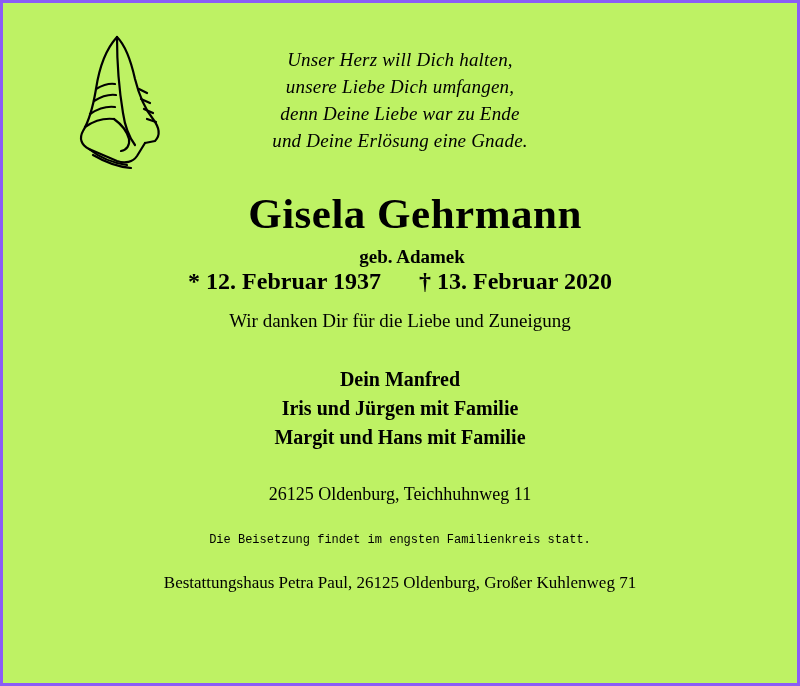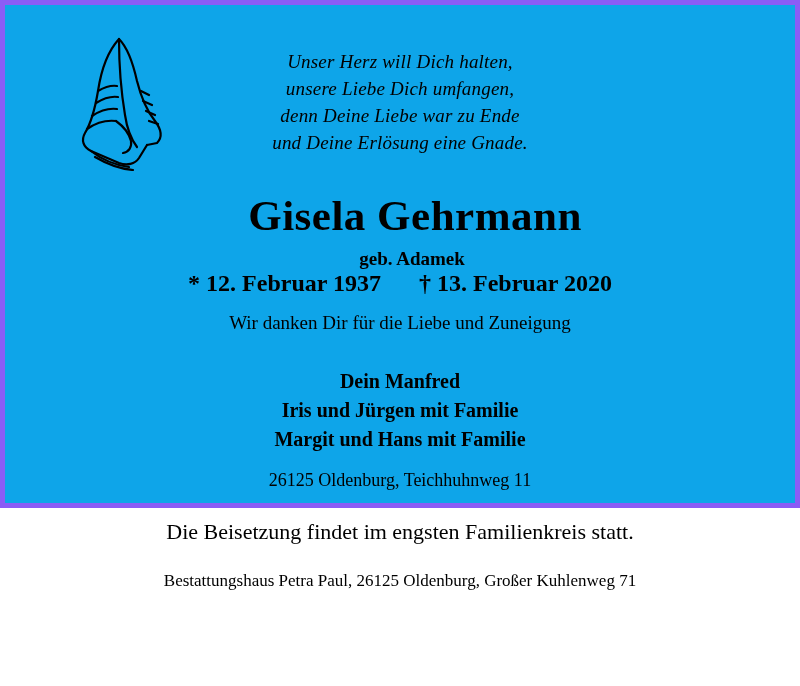--- a/index.html
+++ b/index.html
@@ -10,24 +10,24 @@
   body {
     width: 800px;
     height: 686px;
     font-family: "Liberation Serif", serif;
     color: #000000;
     overflow: hidden;
   }
   .obituary {
     position: relative;
     width: 800px;
-    height: 508px;
+    height: 686px;
     box-sizing: border-box;
-    border: 5px solid #8b5cf6;
-    background: #0ea5e9;
+    border: 3px solid #8b5cf6;
+    background: #bef264;
   }
   .inner {
     position: relative;
     width: 100%;
     height: 100%;
     box-sizing: border-box;
     padding: 28px 30px 14px 30px;
     display: flex;
     flex-direction: column;
     align-items: center;
@@ -97,30 +97,31 @@
     margin-top: 30px;
     text-align: center;
     font-size: 20px;
     font-weight: bold;
     line-height: 1.45;
   }
   .family div { white-space: nowrap; }
 
   
   .address {
-    margin-top: 16px;
+    margin-top: 32px;
     text-align: center;
     font-size: 18px;
   }
 
   
   .funeral {
     margin-top: 28px;
     text-align: center;
-    font-size: 22px;
+    font-size: 12px;
+    font-family: Liberation Mono, monospace;
   }
 
   
   .undertaker {
     margin-top: 26px;
     text-align: center;
     font-size: 17px;
   }
 </style>
 </head>

